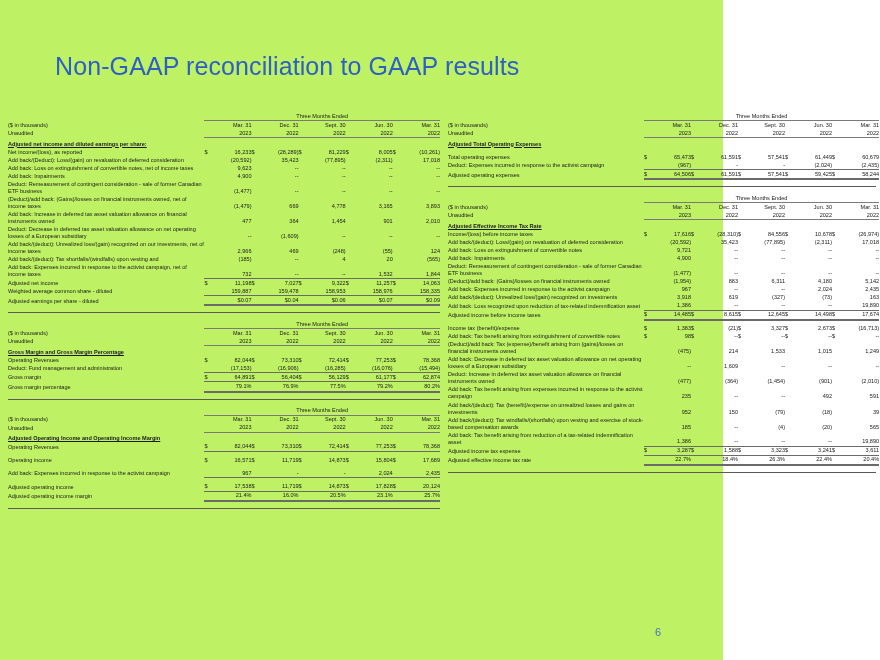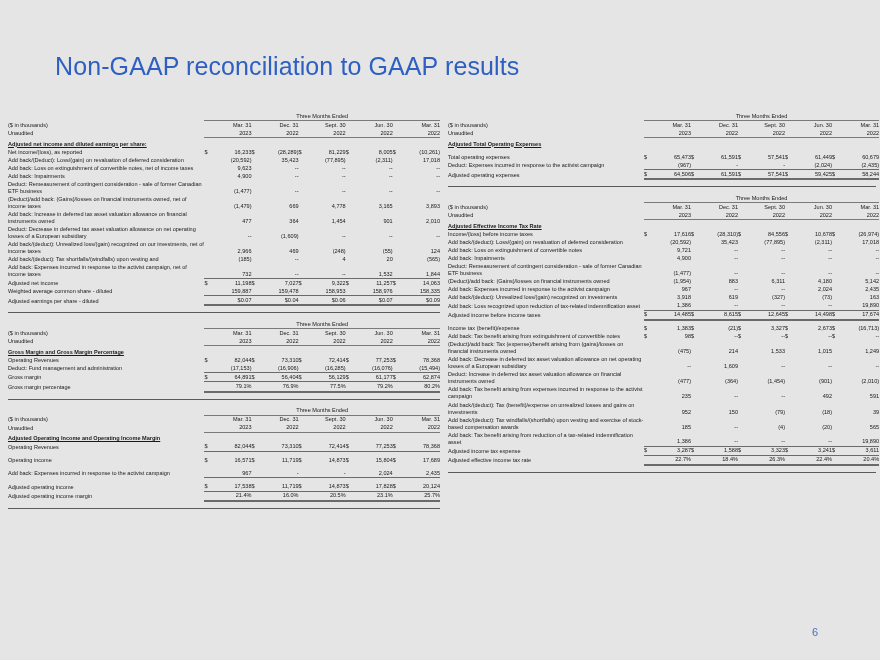--- a/index.html
+++ b/index.html
@@ -5,22 +5,22 @@
   * { box-sizing: border-box; }
   html, body {
     margin: 0; padding: 0;
     width: 880px; height: 660px;
     background: #ffffff;
     font-family: "Liberation Sans", sans-serif;
     overflow: hidden;
   }
   #slide {
     position: relative;
-    width: 880px; height: 660px;
-    background: #e5e5e5;
+    width: 723px; height: 660px;
+    background: #bef264;
   }
   #slide-title {
     position: absolute;
     left: 55px; top: 52px;
     font-size: 25px;
     color: #2E5FC3;
     font-weight: 400;
     letter-spacing: 0.1px;
     white-space: nowrap;
   }

